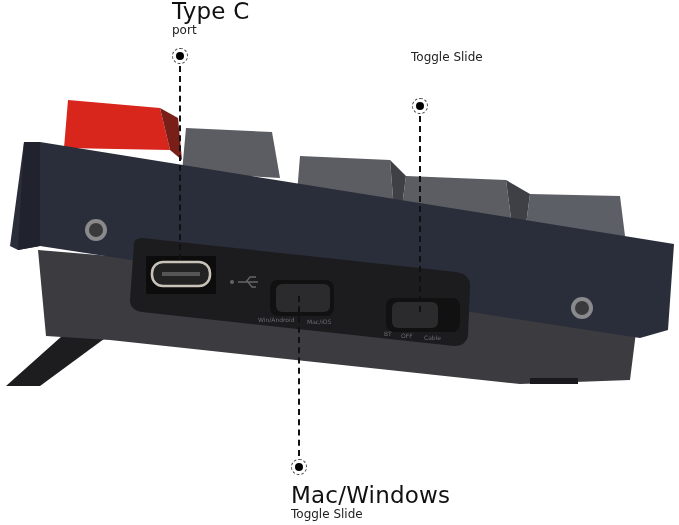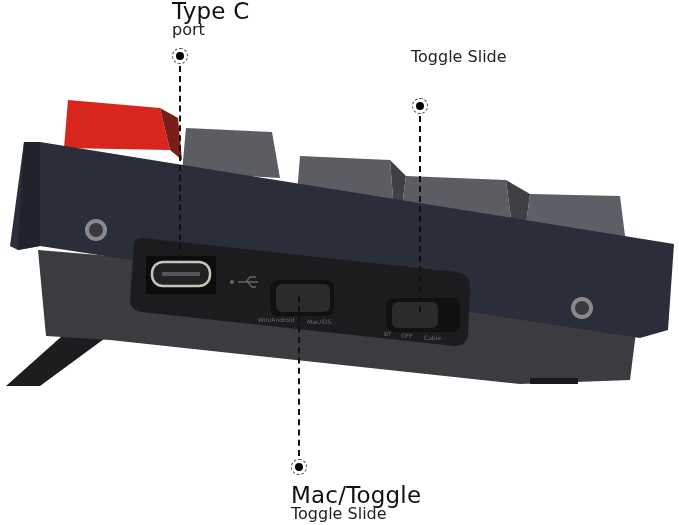--- a/index.html
+++ b/index.html
@@ -1,21 +1,21 @@
 <!DOCTYPE html>
 <html><head>
 <meta charset="utf-8">
 <style>
   html, body { margin:0; padding:0; background:#ffffff; }
   body { width:679px; height:525px; position:relative; overflow:hidden; font-family:"Liberation Sans", sans-serif; }
   .stage { position:absolute; left:0; top:0; width:679px; height:424px; }
   svg.photo { position:absolute; left:0; top:0; }
   .callout { position:absolute; color:#111; }
   .callout .title { font-family:"DejaVu Sans", sans-serif; font-size:23px; line-height:24px; letter-spacing:0.2px; white-space:nowrap; }
-  .callout .sub { font-family:"DejaVu Sans", sans-serif; font-size:16px; line-height:14px; color:#222; white-space:nowrap; }
+  .callout .sub { font-family:"DejaVu Sans", sans-serif; font-size:12px; line-height:14px; color:#222; white-space:nowrap; }
   .marker { position:absolute; width:16px; height:16px; border-radius:50%; border:1px dashed #444; box-sizing:border-box; }
   .marker::after { content:""; position:absolute; left:3px; top:3px; width:8px; height:8px; border-radius:50%; background:#000; }
   .dash { position:absolute; width:0; border-left:2px dashed #111; }
   .swlabel { position:absolute; font-size:6px; color:#6b6b70; white-space:nowrap; font-family:"DejaVu Sans", sans-serif; }
 </style>
 </head>
 <body>
 
 <div class="stage">
   <svg class="photo" width="679" height="525" viewBox="0 0 679 525">
@@ -74,16 +74,16 @@
 
   <div class="callout" style="left:411px;top:50px;">
     <div class="sub">Toggle Slide</div>
   </div>
   <div class="marker" style="left:412px;top:98px;"></div>
   <div class="dash" style="left:419px;top:116px;height:196px;"></div>
 
   <div class="dash" style="left:298px;top:296px;height:160px;"></div>
   <div class="marker" style="left:291px;top:459px;"></div>
   <div class="callout" style="left:291px;top:483px;">
-    <div class="title">Mac/Toggle</div>
+    <div class="title">Mac/Windows</div>
     <div class="sub">Toggle Slide</div>
   </div>
 </div>
 
 </body></html>

